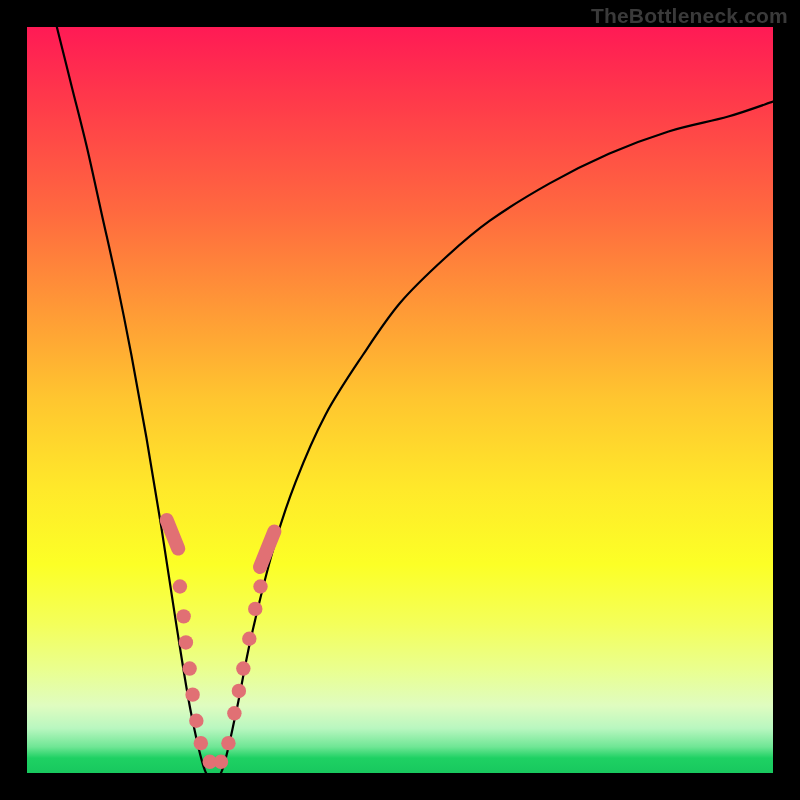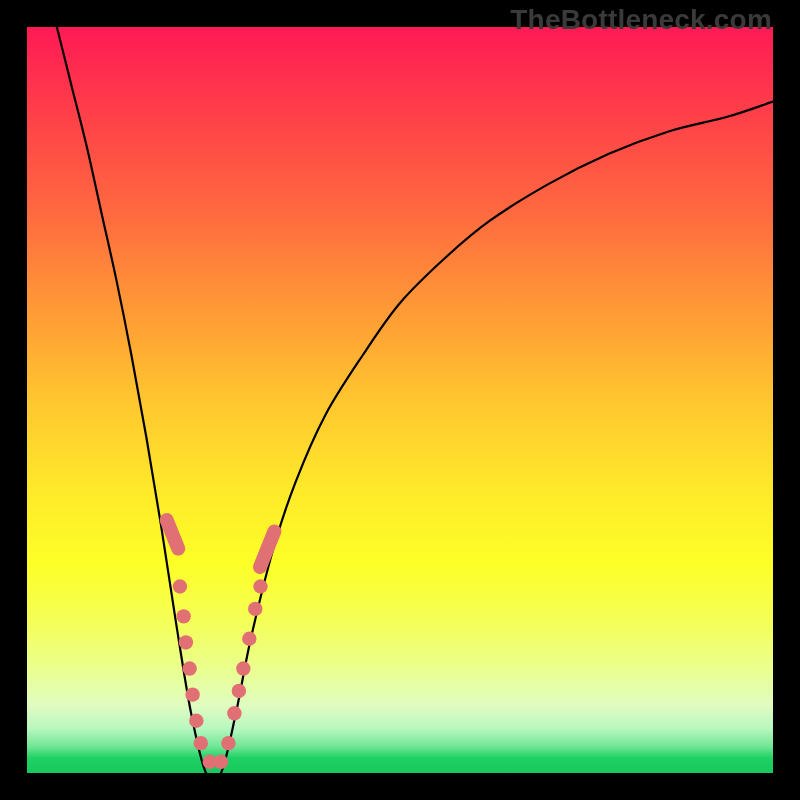--- a/index.html
+++ b/index.html
@@ -41,23 +41,23 @@
       #dffcc0 91%,
       #b9f7c0 94%,
       #6fe695 96.5%,
       #1ed163 98%,
       #18c85e 100%
     );
   }
   .watermark {
     position: absolute;
     top: 4px;
-    right: 28px;
+    right: 12px;
     color: #3a3a3a;
-    font-size: 28px;
+    font-size: 21px;
     font-weight: 600;
     letter-spacing: 0.2px;
     user-select: none;
   }
   svg.curve {
     position: absolute;
     inset: 0;
   }
   .curve-path {
     fill: none;

